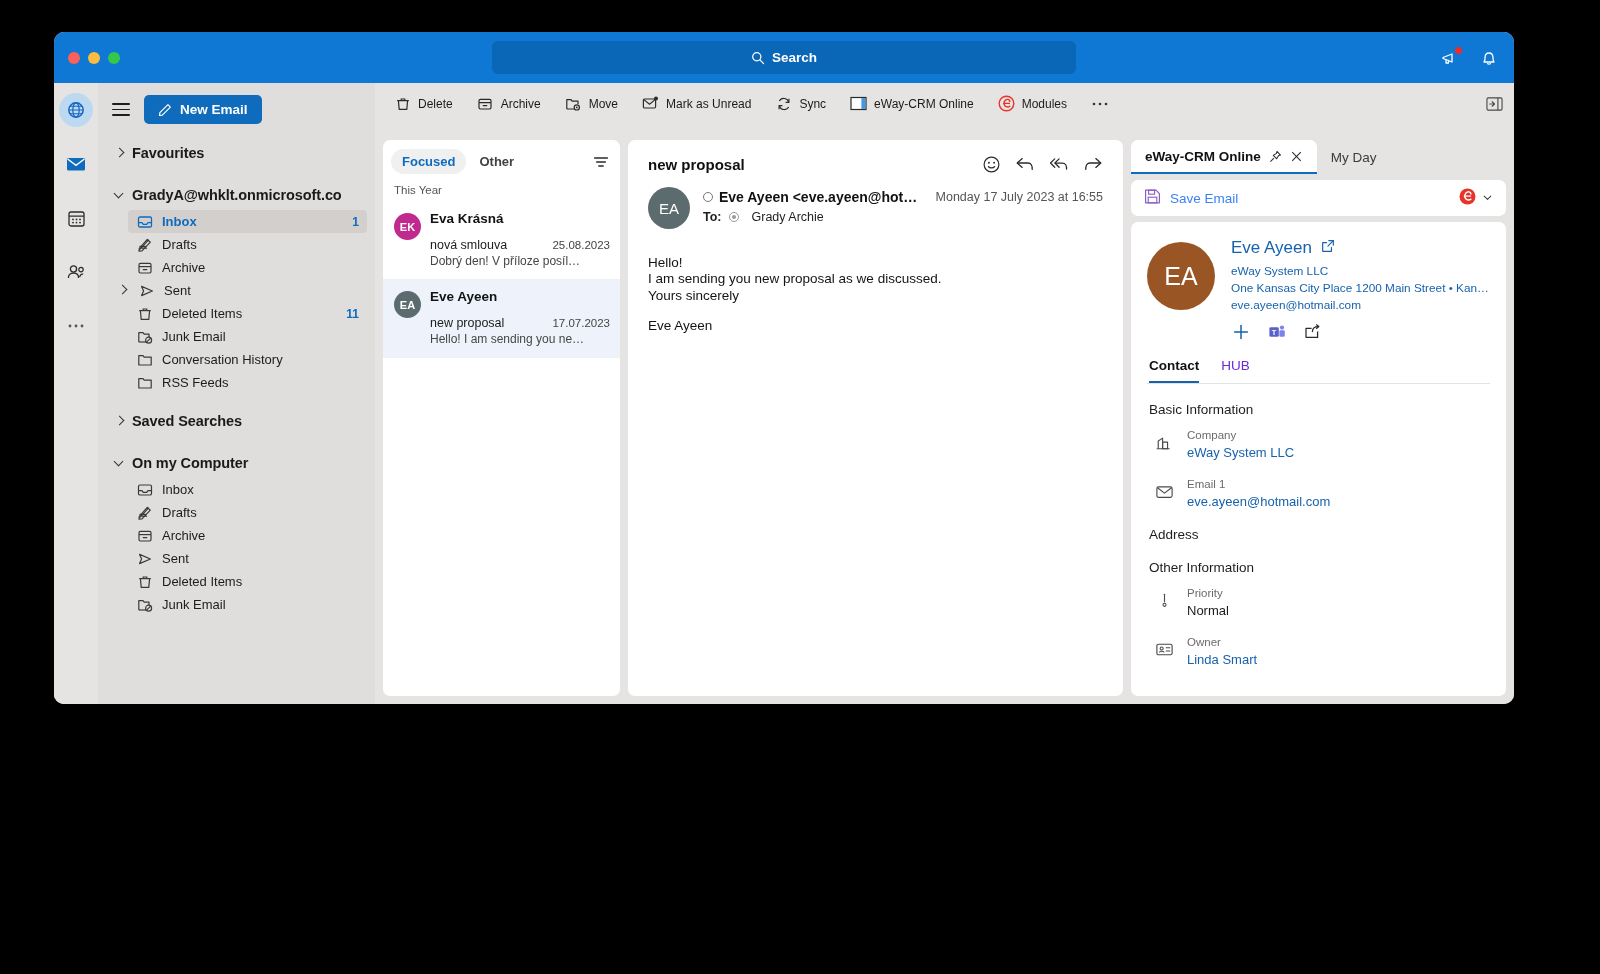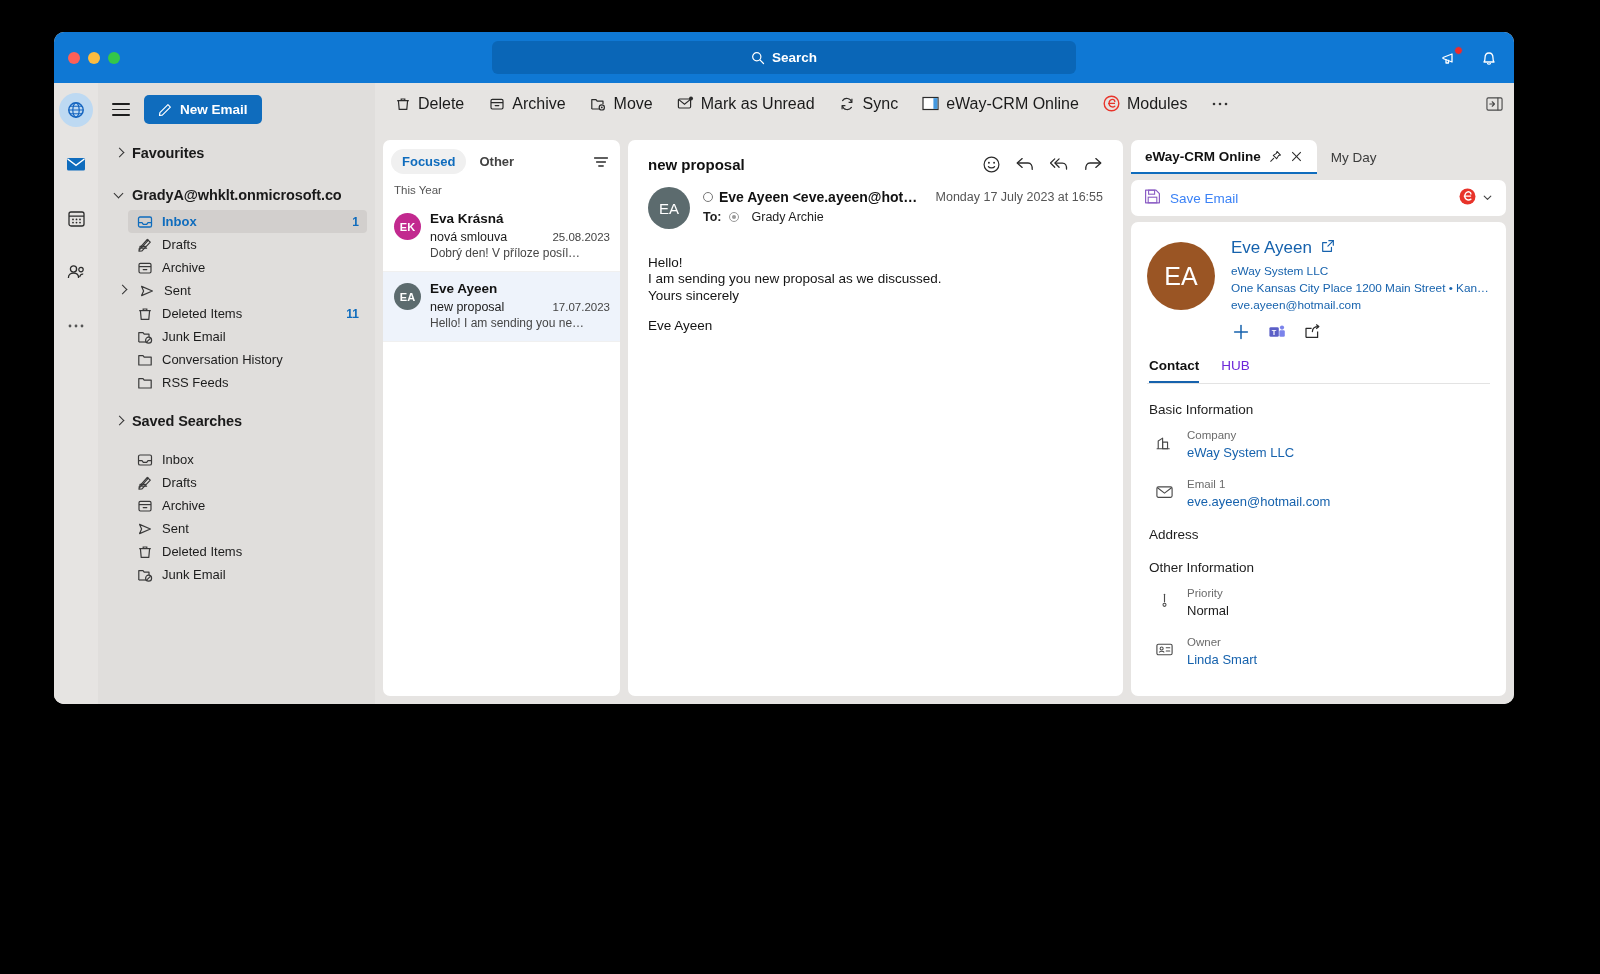--- a/index.html
+++ b/index.html
@@ -123,21 +123,21 @@
 
   
   .center { flex: 1 1 auto; display: flex; flex-direction: column; min-width: 0; }
   .toolbar {
     height: 41px; flex: 0 0 41px; display: flex; align-items: center;
     gap: 2px; padding-left: 8px; background: #e6e4e2;
   }
   .tbtn {
     display: flex; align-items: center; gap: 7px;
     height: 29px; padding: 0 11px; border-radius: 5px;
-    font-size: 16px; color: #1b1b1b; cursor: pointer; white-space: nowrap;
+    font-size: 12px; color: #1b1b1b; cursor: pointer; white-space: nowrap;
   }
   .tbtn .ti { width: 17px; height: 17px; display:flex; align-items:center; justify-content:center; }
   .tb-spacer { flex: 1 1 auto; }
   .panes { flex: 1 1 auto; display: flex; min-height: 0; padding: 16px 8px 8px 8px; gap: 8px; justify-content: center; }
 
   
   .mlist {
     width: 237px; flex: 0 0 237px; background: #fff;
     border-radius: 7px; display: flex; flex-direction: column; overflow: hidden;
   }
@@ -156,21 +156,21 @@
     cursor: pointer; border-bottom: 1px solid #f0f0f0;
   }
   .mrow.sel { background: #eef3fb; }
   .avatar {
     width: 27px; height: 27px; flex: 0 0 27px; border-radius: 50%;
     color: #fff; font-size: 11px; font-weight: bold;
     display: flex; align-items: center; justify-content: center; margin-top: 2px;
   }
   .mbody { flex: 1 1 auto; min-width: 0; }
   .mfrom { font-size: 13.5px; font-weight: bold; color: #131313; white-space: nowrap; overflow: hidden; text-overflow: ellipsis; }
-  .msubrow { display: flex; align-items: baseline; gap: 6px; margin-top: 4px; }
+  .msubrow { display: flex; align-items: baseline; gap: 6px; margin-top: 12px; }
   .msub { font-size: 12.5px; color: #1b1b1b; flex: 1 1 auto; white-space: nowrap; overflow: hidden; text-overflow: ellipsis; }
   .mdate { font-size: 11.5px; color: #444; flex: 0 0 auto; }
   .mprev { font-size: 12px; color: #464646; margin-top: 2px; white-space: nowrap; overflow: hidden; text-overflow: ellipsis; }
 
   
   .reader {
     flex: 1 1 auto; background: #fff; border-radius: 7px;
     min-width: 0; padding: 14px 20px 0 20px; overflow: hidden;
   }
   .rhead { display: flex; align-items: flex-start; }
@@ -466,20 +466,24 @@
 
           <div class="spacer-sm"></div>
 
           <div class="group-head">
             <span class="chev"></span>
             <span>Saved Searches</span>
           </div>
 
           <div class="spacer-sm"></div>
 
+          <div class="group-head">
+            <span class="chev down"></span>
+            <span>On my Computer</span>
+          </div>
 
           <div class="fitem">
             <span class="ficon">
               <svg width="16" height="16" viewBox="0 0 16 16">
                   <rect x="1.5" y="3" width="13" height="10" rx="1.6" fill="none" stroke="#3a3a3a" stroke-width="1.2"></rect>
                   <path d="M1.5 8.6 L5 8.6 L6.3 10.4 L9.7 10.4 L11 8.6 L14.5 8.6" fill="none" stroke="#3a3a3a" stroke-width="1.2" stroke-linejoin="round"></path>
                 </svg>
             </span>
             <span class="fname">Inbox</span>
           </div>

